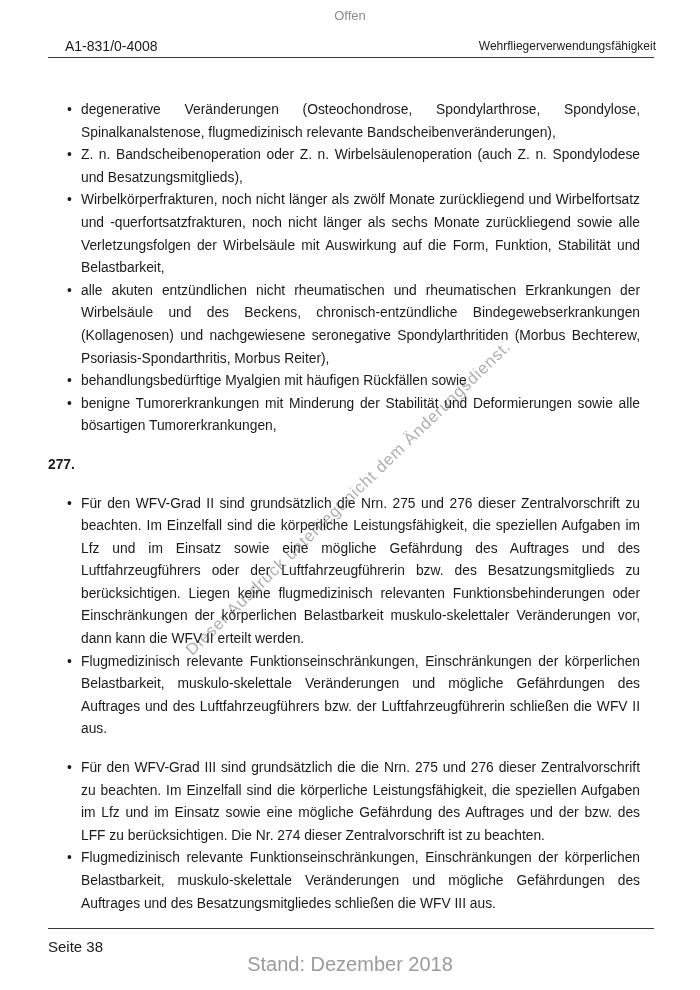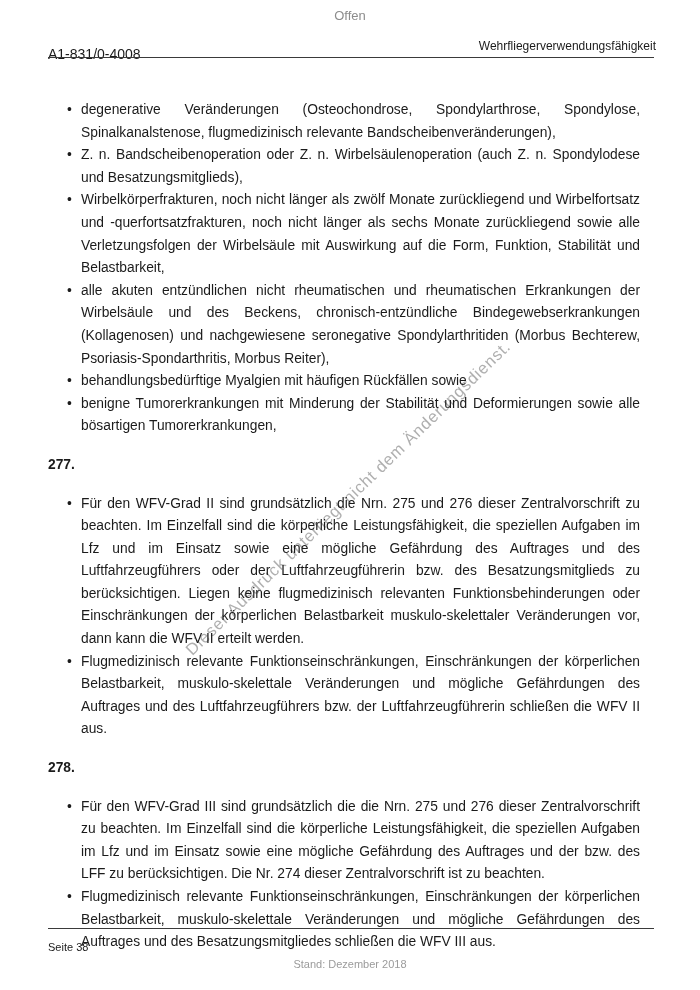--- a/index.html
+++ b/index.html
@@ -37,23 +37,22 @@
     z-index: 2;
   }
   .header-row {
     position: absolute;
     top: 35px; left: 48px; right: 44px;
     height: 20px;
     z-index: 2;
   }
   .doc-number {
     position: absolute;
-    left: 0; top: 0;
+    left: 17px; top: 0;
     font-size: 14px;
-    margin-top: 8px;
   }
   .doc-title {
     text-align: right;
     font-size: 12px;
   }
   .header-rule {
     position: absolute;
     top: 57px; left: 48px; width: 606px;
     border-top: 1.6px solid #3a3a3a;
     z-index: 2;
@@ -88,28 +87,28 @@
   
   .footer-rule {
     position: absolute;
     top: 928px; left: 48px; width: 606px;
     border-top: 1.6px solid #3a3a3a;
     z-index: 2;
   }
   .page-label {
     position: absolute;
     top: 936px; left: 48px;
-    font-size: 11px;
+    font-size: 15px;
     z-index: 2;
   }
   .stand-label {
     position: absolute;
     top: 953px; left: 0; right: 0;
     text-align: center;
-    font-size: 11px;
+    font-size: 20px;
     color: #9b9b9b;
     z-index: 2;
   }
 </style>
 </head>
 <body>
 
 <div class="page">
 
   <div class="watermark">Dieser Ausdruck unterliegt nicht dem Änderungsdienst.</div>
@@ -132,21 +131,20 @@
       <li>behandlungsbedürftige Myalgien mit häufigen Rückfällen sowie</li>
       <li>benigne Tumorerkrankungen mit Minderung der Stabilität und Deformierungen sowie alle bösartigen Tumorerkrankungen,</li>
     </ul>
 
     <div class="section-number">277.</div>
     <ul class="bullets">
       <li>Für den WFV-Grad II sind grundsätzlich die Nrn. 275 und 276 dieser Zentralvorschrift zu beachten. Im Einzelfall sind die körperliche Leistungsfähigkeit, die speziellen Aufgaben im Lfz und im Einsatz sowie eine mögliche Gefährdung des Auftrages und des Luftfahrzeugführers oder der Luftfahrzeugführerin bzw. des Besatzungsmitglieds zu berücksichtigen. Liegen keine flugmedizinisch relevanten Funktionsbehinderungen oder Einschränkungen der körperlichen Belastbarkeit muskulo-skelettaler Veränderungen vor, dann kann die WFV II erteilt werden.</li>
       <li>Flugmedizinisch relevante Funktionseinschränkungen, Einschränkungen der körperlichen Belastbarkeit, muskulo-skelettale Veränderungen und mögliche Gefährdungen des Auftrages und des Luftfahrzeugführers bzw. der Luftfahrzeugführerin schließen die WFV II aus.</li>
     </ul>
 
-    <div class="section-number">278.</div>
     <ul class="bullets">
       <li>Für den WFV-Grad III sind grundsätzlich die die Nrn. 275 und 276 dieser Zentralvorschrift zu beachten. Im Einzelfall sind die körperliche Leistungsfähigkeit, die speziellen Aufgaben im Lfz und im Einsatz sowie eine mögliche Gefährdung des Auftrages und der bzw. des LFF zu berücksichtigen. Die Nr. 274 dieser Zentralvorschrift ist zu beachten.</li>
       <li>Flugmedizinisch relevante Funktionseinschränkungen, Einschränkungen der körperlichen Belastbarkeit, muskulo-skelettale Veränderungen und mögliche Gefährdungen des Auftrages und des Besatzungsmitgliedes schließen die WFV III aus.</li>
     </ul>
 
   </div>
 
   <div class="footer-rule"></div>
   <div class="page-label">Seite 38</div>
   <div class="stand-label">Stand: Dezember 2018</div>

